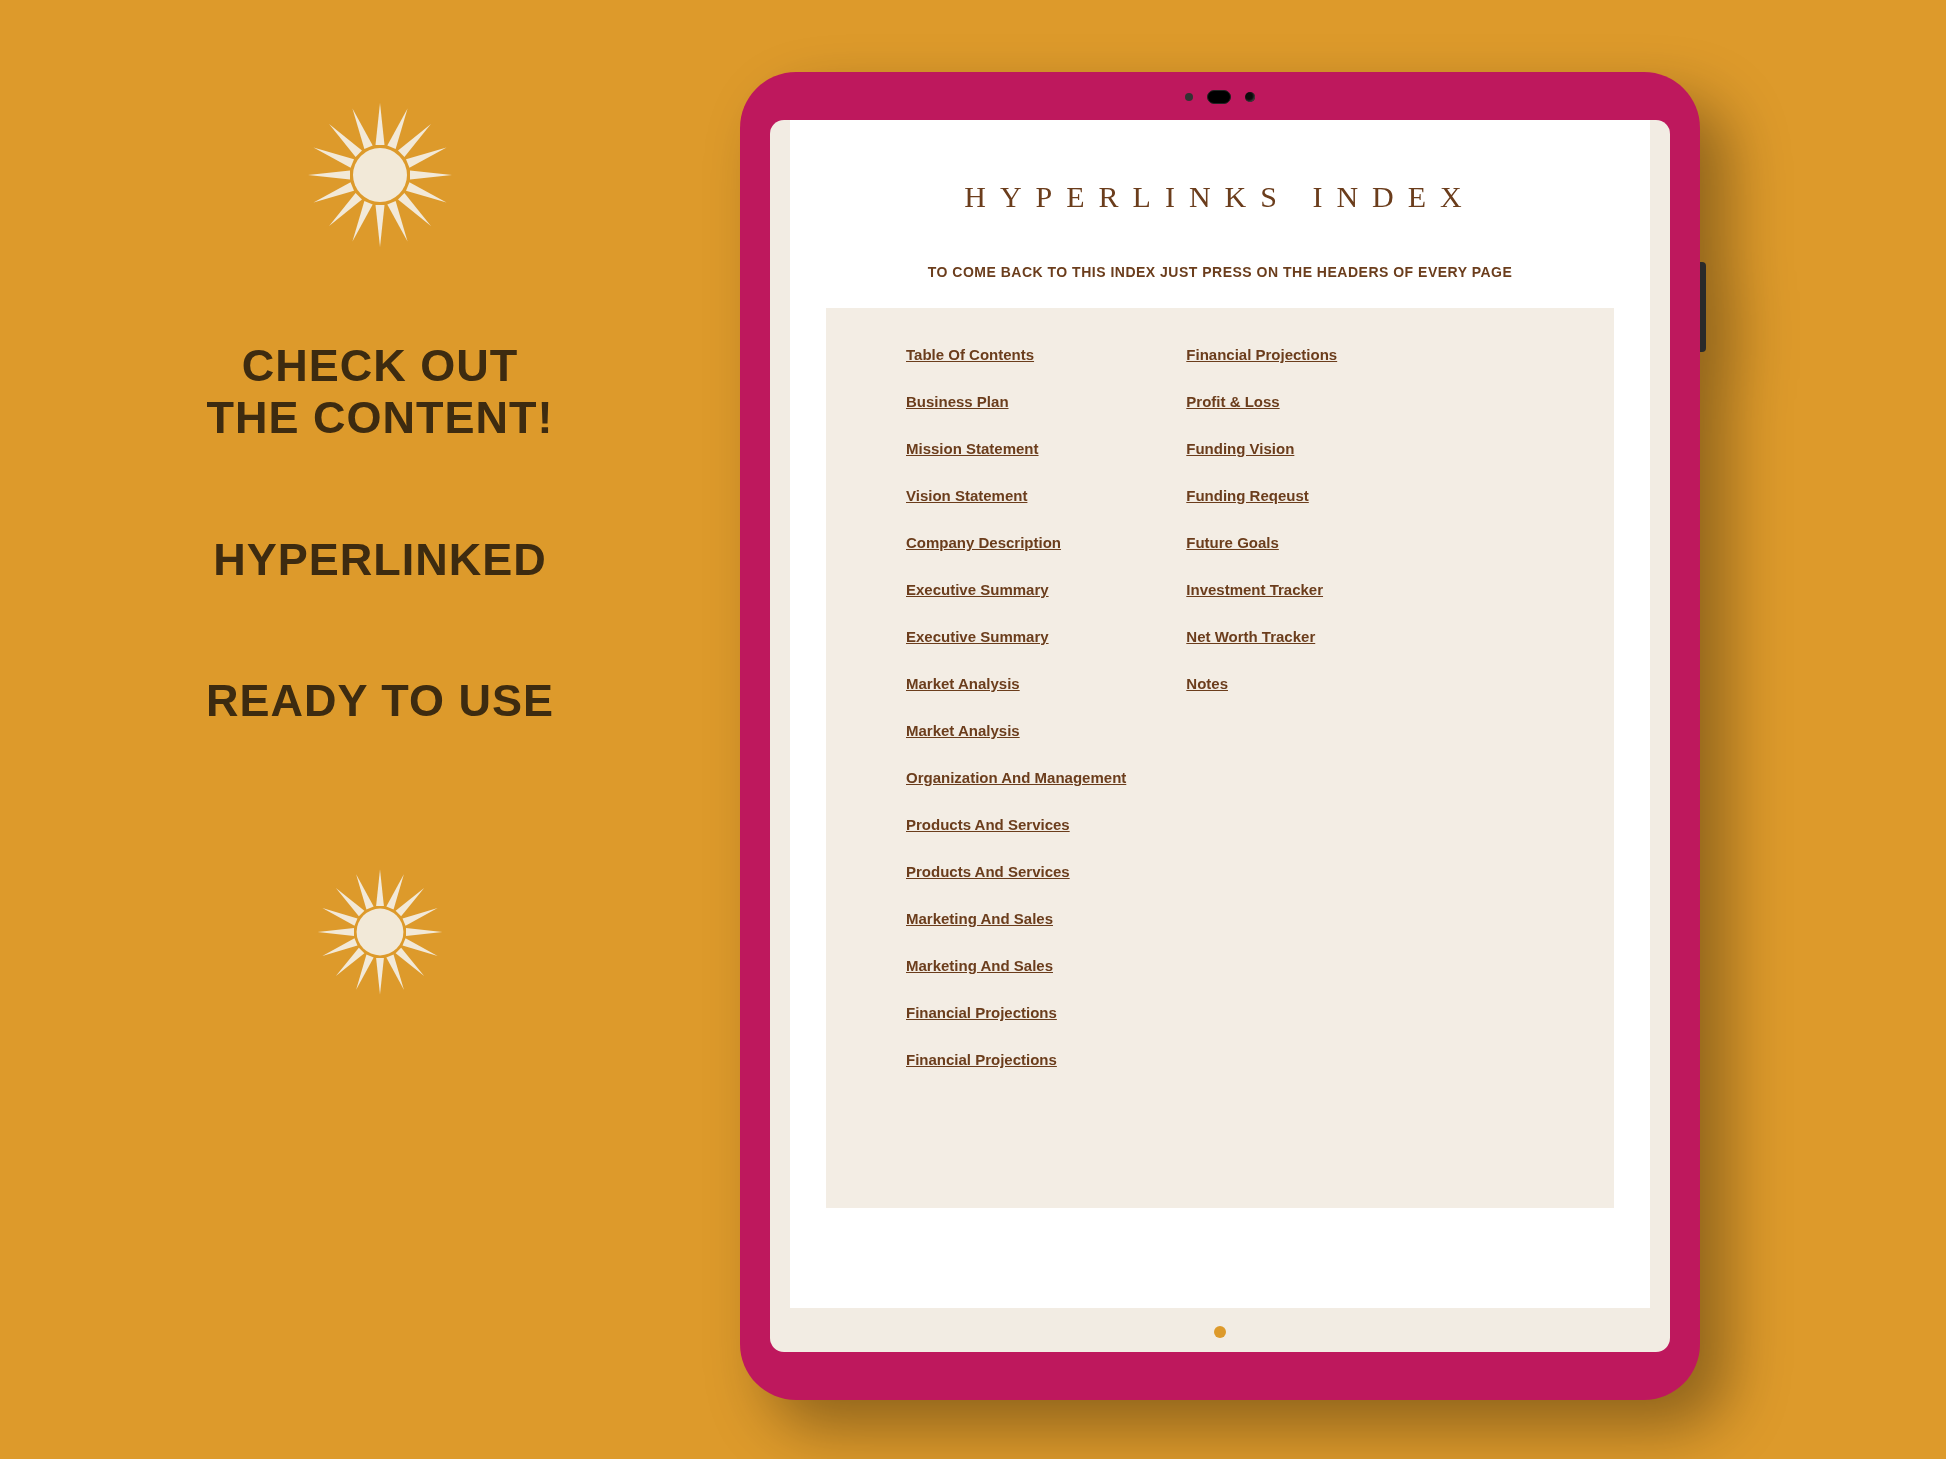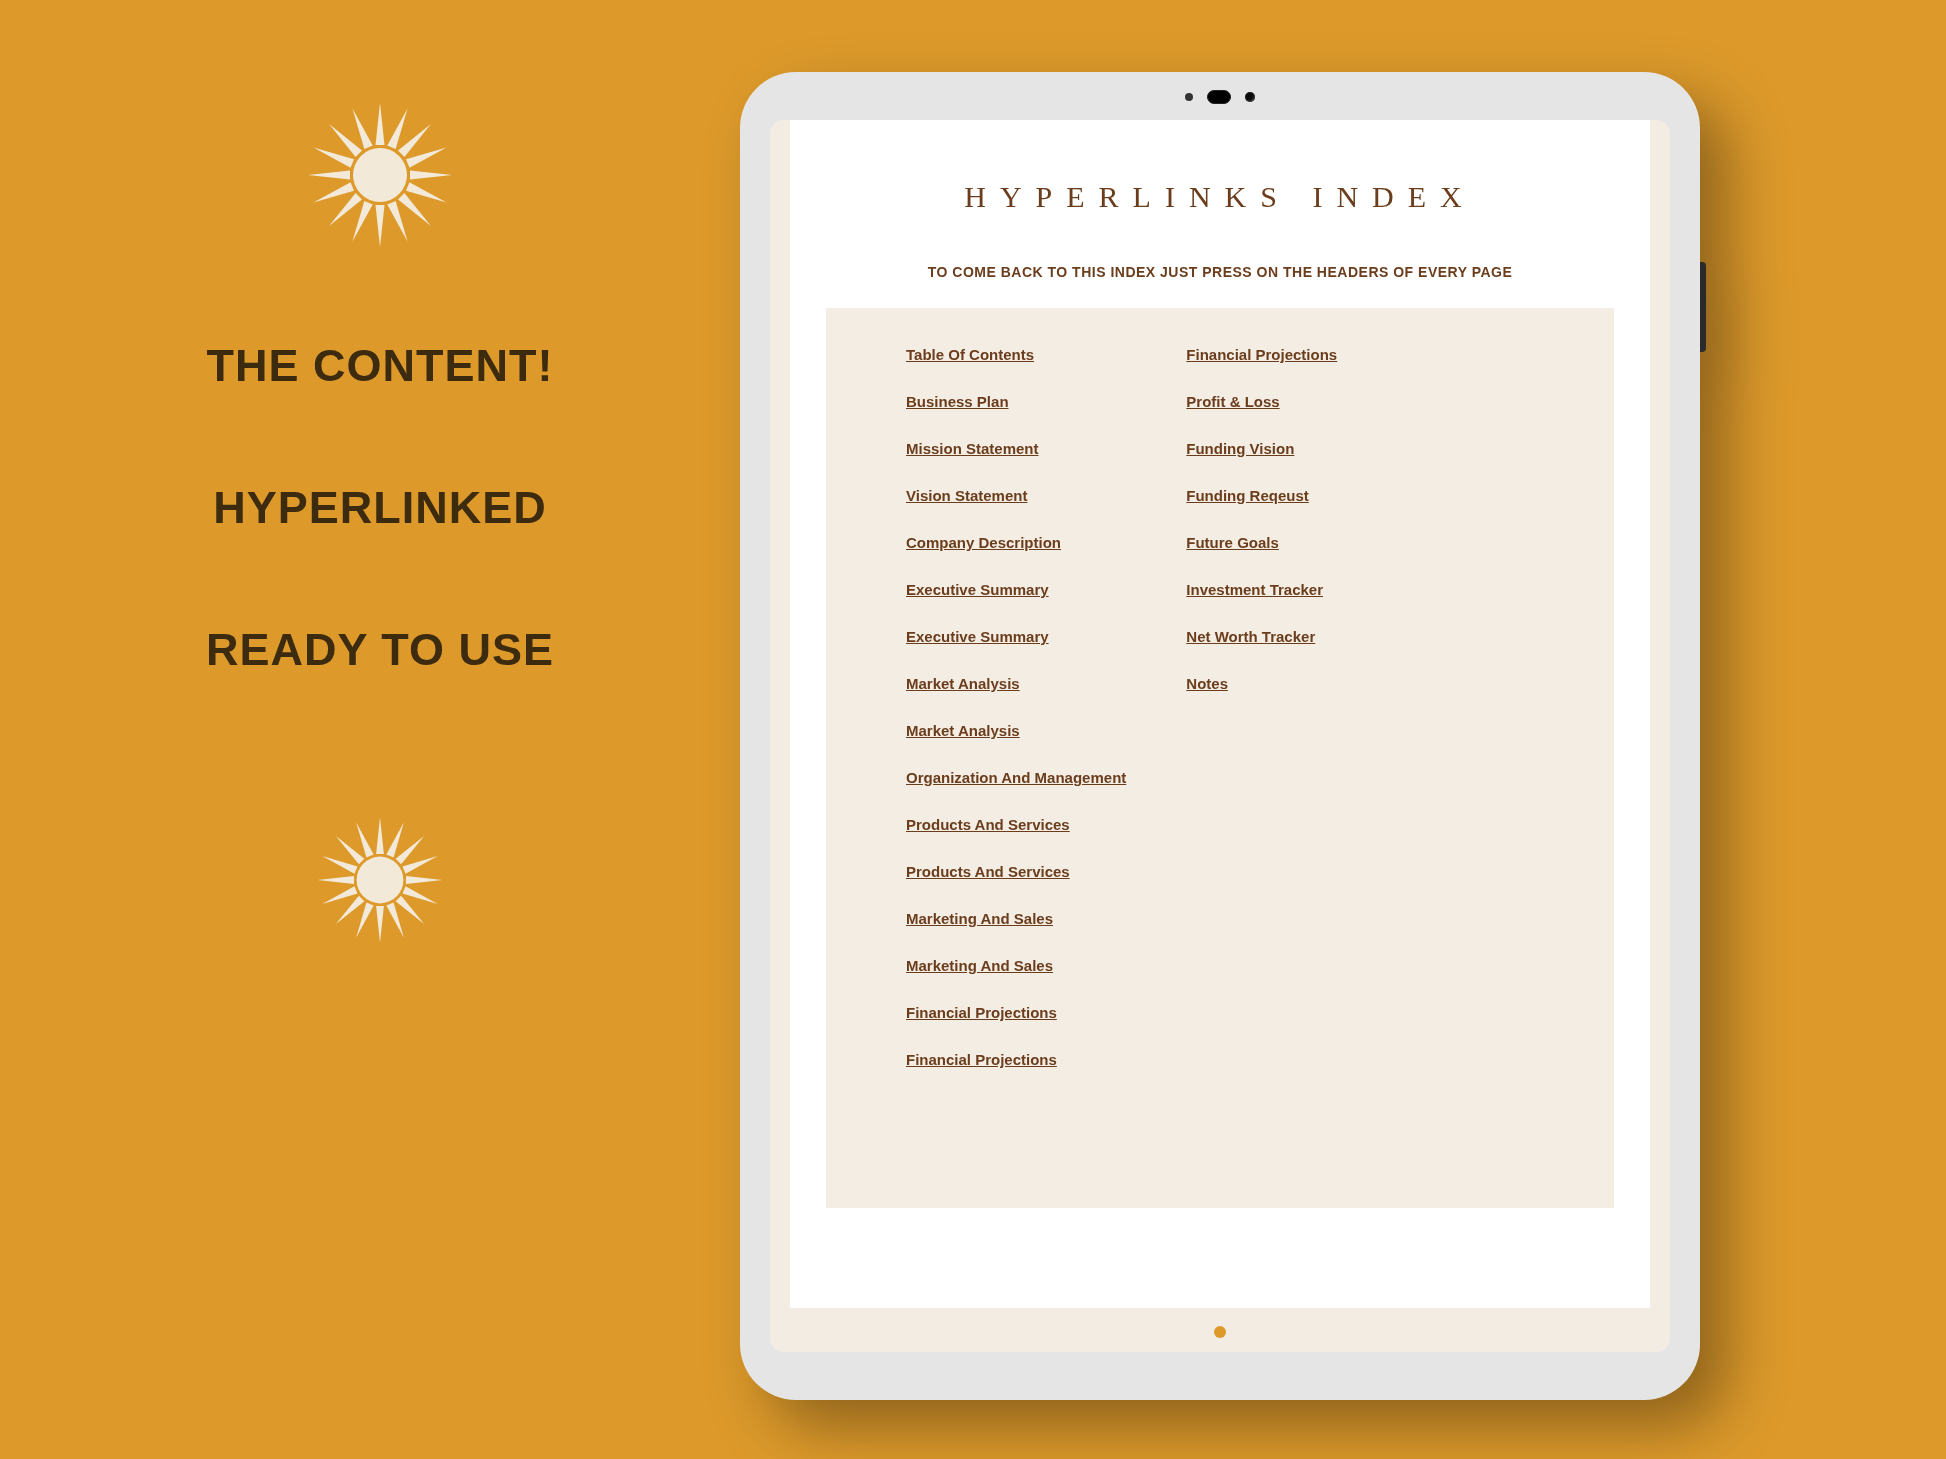--- a/index.html
+++ b/index.html
@@ -45,21 +45,21 @@
     position: absolute;
     left: 740px;
     top: 72px;
     width: 960px;
     height: 1328px;
     filter: drop-shadow(28px 28px 30px rgba(0,0,0,0.35));
   }
   .tablet-body {
     width: 960px;
     height: 1328px;
-    background: #e5e5e5;
+    background: #be185d;
     border-radius: 56px;
     position: relative;
   }
   .power-button {
     position: absolute;
     right: -6px;
     top: 190px;
     width: 6px;
     height: 90px;
     background: #2a2a2a;
@@ -165,20 +165,21 @@
             <polygon transform="rotate(337.5)" points="0,-48 3,-20 -3,-20"></polygon>
           </g>
         </g>
       </g>
     </svg>
   </div>
 
   <div class="promo-gap"></div>
 
   <div class="promo-block">
+    <div>CHECK OUT</div>
     <div>THE CONTENT!</div>
   </div>
 
   <div class="promo-gap"></div>
 
   <div class="promo-block">
     <div>HYPERLINKED</div>
   </div>
 
   <div class="promo-gap"></div>

